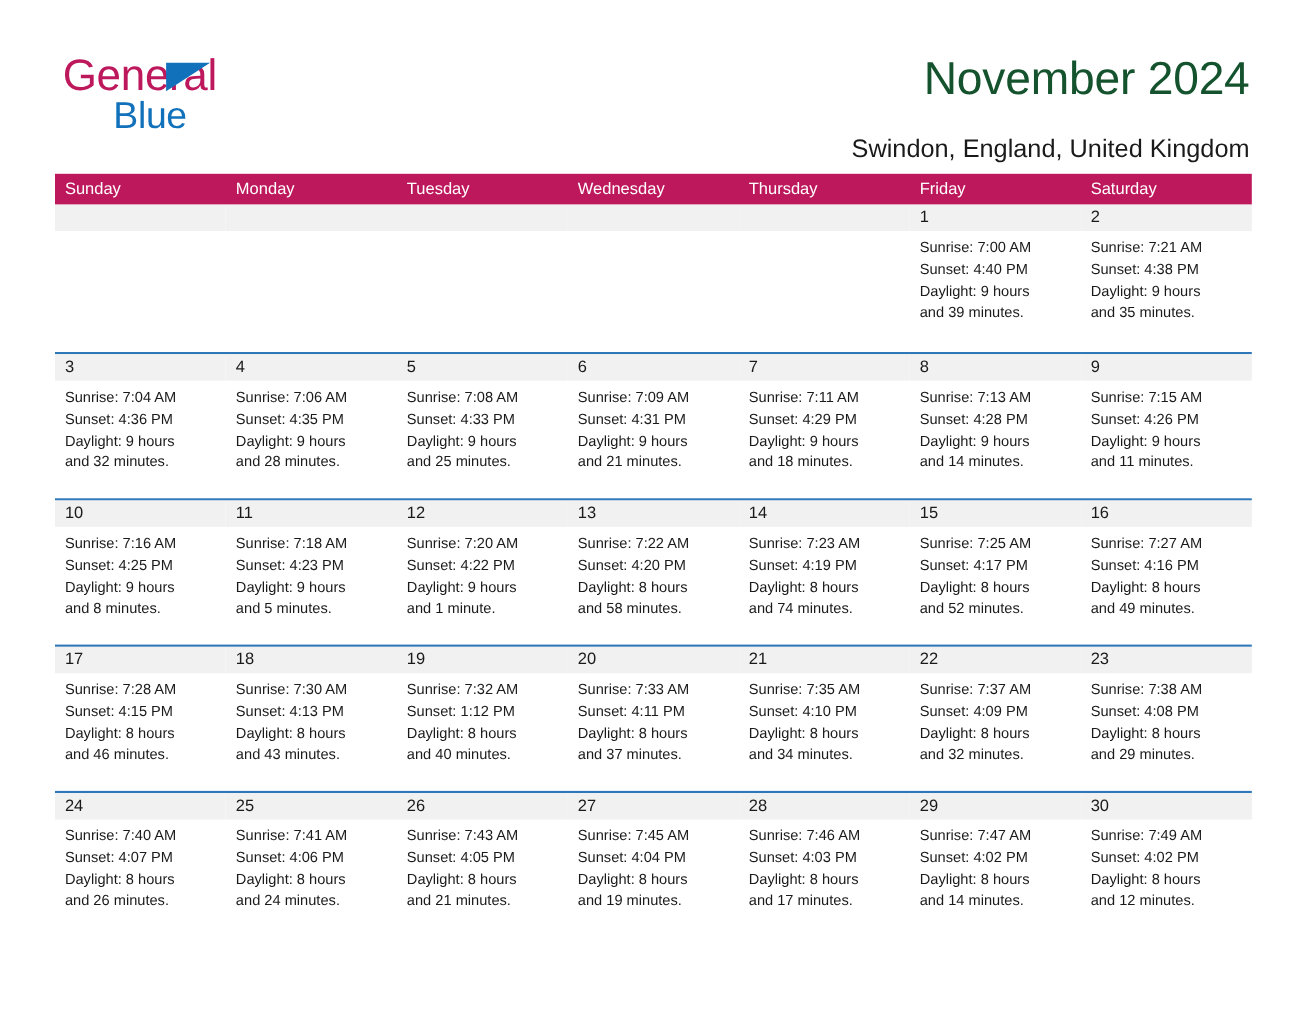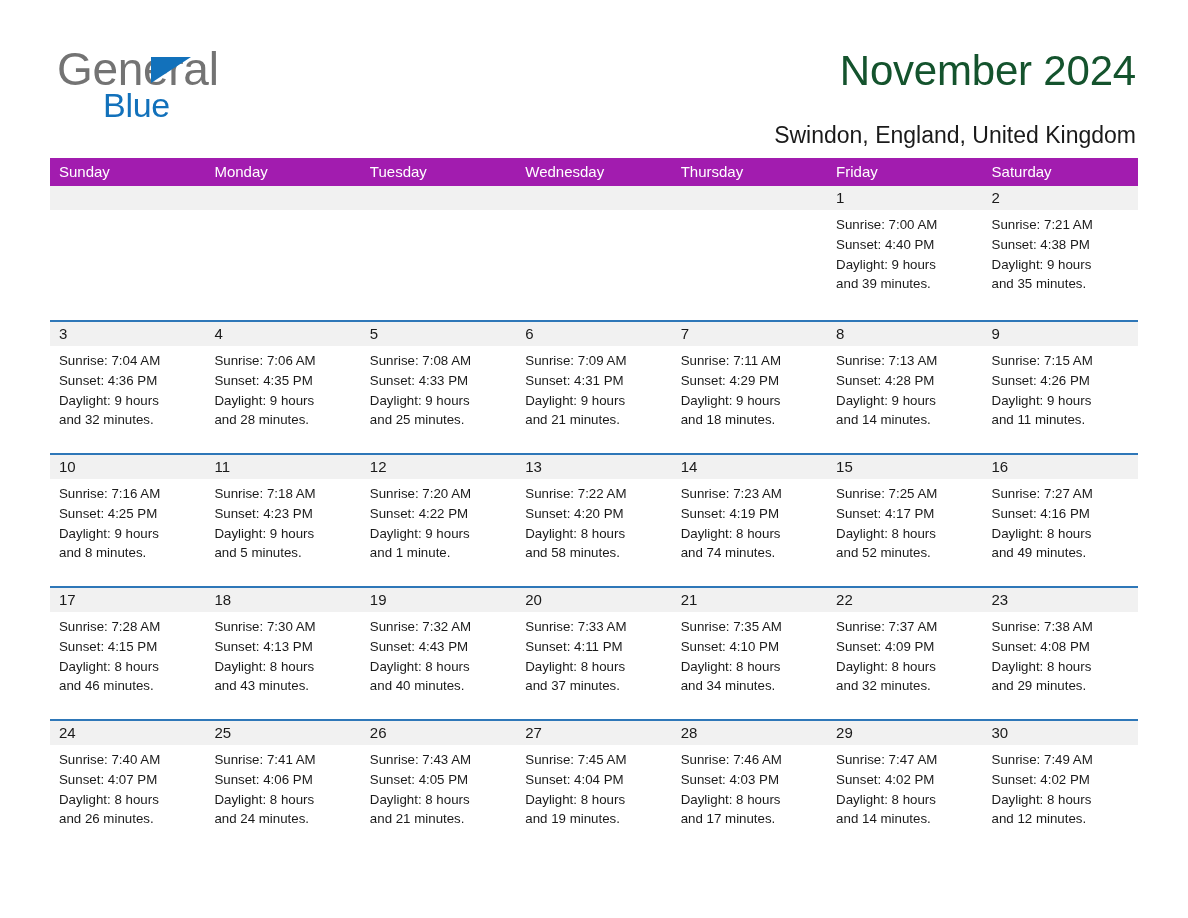--- a/index.html
+++ b/index.html
@@ -32,22 +32,22 @@
     position: absolute;
     left: 57px;
     top: 50px;
     width: 300px;
     height: 72px;
   }
   .logo-line1 {
     position: relative;
     height: 38px;
     line-height: 38px;
-    font-size: 46px;
-    color: #737373;
+    font-size: 40px;
+    color: #be185d;
     letter-spacing: -0.3px;
     white-space: nowrap;
   }
   .logo-tri {
     position: absolute;
     left: 94px;
     top: 7px;
     width: 0;
     height: 0;
     border-left: 40px solid #1271bb;
@@ -85,21 +85,21 @@
 
   
   .calendar {
     position: absolute;
     left: 50px;
     top: 158px;
     width: 1088px;
   }
   .weekday-row {
     display: flex;
-    background: #a21caf;
+    background: #be185d;
     height: 28px;
   }
   .weekday {
     flex: 1 1 0;
     color: #ffffff;
     font-size: 15px;
     line-height: 28px;
     padding-left: 9px;
     box-sizing: border-box;
     white-space: nowrap;
@@ -359,21 +359,21 @@
               <div>Sunrise: 7:30 AM</div>
               <div>Sunset: 4:13 PM</div>
               <div>Daylight: 8 hours</div>
               <div>and 43 minutes.</div>
             </div>
           </div>
           <div class="day-cell">
             <div class="day-number-band"><span class="day-number">19</span></div>
             <div class="day-info">
               <div>Sunrise: 7:32 AM</div>
-              <div>Sunset: 4:43 PM</div>
+              <div>Sunset: 1:12 PM</div>
               <div>Daylight: 8 hours</div>
               <div>and 40 minutes.</div>
             </div>
           </div>
           <div class="day-cell">
             <div class="day-number-band"><span class="day-number">20</span></div>
             <div class="day-info">
               <div>Sunrise: 7:33 AM</div>
               <div>Sunset: 4:11 PM</div>
               <div>Daylight: 8 hours</div>

